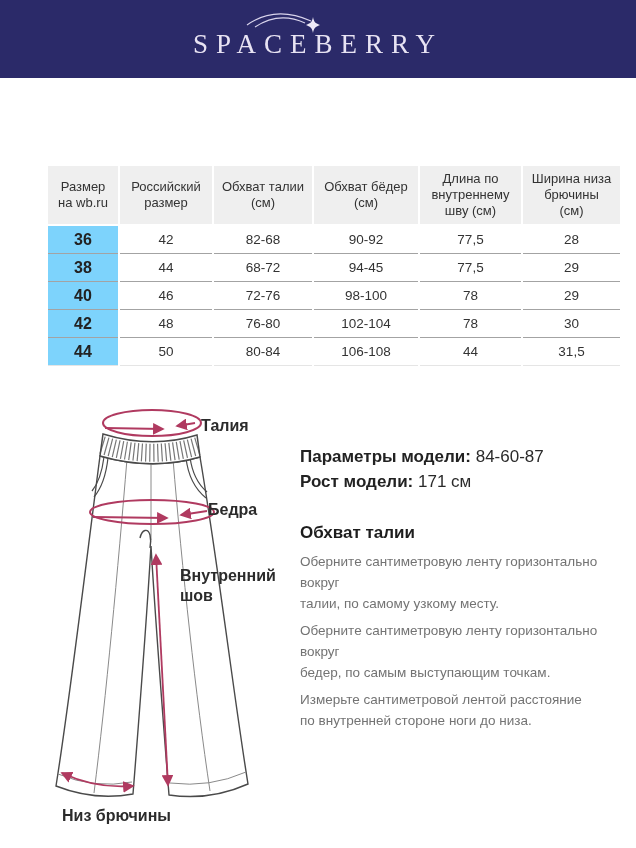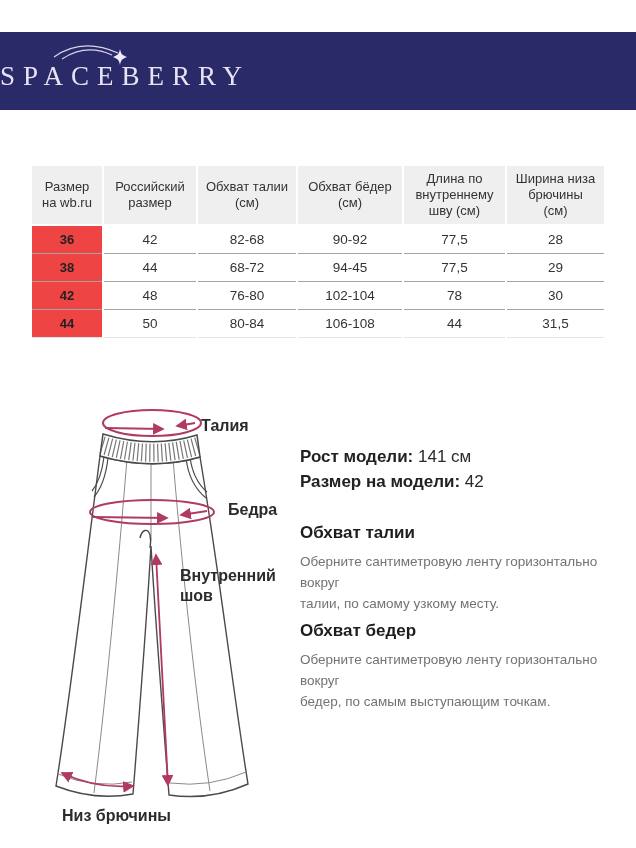--- a/index.html
+++ b/index.html
@@ -1,33 +1,33 @@
 <!DOCTYPE html>
 <html><head>
 <meta charset="utf-8">
 <style>
   html,body{margin:0;padding:0;}
   body{width:636px;height:848px;background:#ffffff;font-family:"Liberation Sans",sans-serif;position:relative;overflow:hidden;}
   
-  .banner{position:absolute;left:0;top:0;width:636px;height:78px;background:#2b2a69;display:flex;align-items:center;margin-top:32px;}
+  .banner{position:absolute;left:0;top:0;width:636px;height:78px;background:#2b2a69;display:flex;align-items:center;justify-content:center;}
   .logo{position:relative;color:#e8e3f3;font-family:"Liberation Serif",serif;font-size:27px;letter-spacing:8px;font-weight:400;padding-top:10px;}
   .comet{position:absolute;left:52px;top:-14px;width:80px;height:36px;}
   
-  .size-table{position:absolute;left:30px;top:166px;width:576px;border-collapse:separate;border-spacing:2px 0;table-layout:fixed;}
+  .size-table{position:absolute;left:46px;top:166px;width:576px;border-collapse:separate;border-spacing:2px 0;table-layout:fixed;}
   .size-table th{background:#efefef;font-weight:400;font-size:13px;line-height:16px;color:#333;text-align:center;vertical-align:middle;height:58px;white-space:pre-line;border-bottom:2px solid #fff;padding:0 2px;}
   .size-table td{background:#fff;font-size:13.5px;color:#333;text-align:center;vertical-align:middle;height:27px;border-top:1px solid #a3a3a3;padding:0 2px;}
   .size-table tr.r0 td{border-top:none;}
   .size-table tr.rlast td{border-bottom:1px solid #e5e5e5;}
-  .size-table td.rowhead{background:#ef4444;font-weight:700;font-size:13px;color:#222;}
+  .size-table td.rowhead{background:#7dd3fc;font-weight:700;font-size:16px;color:#222;}
   
   .diagram{position:absolute;left:30px;top:398px;width:262px;height:448px;}
   .diagram svg{position:absolute;left:0;top:0;}
   .dlabel{position:absolute;font-size:16px;font-weight:600;color:#2b2b2b;line-height:20px;white-space:pre-line;}
   .lbl-waist{left:171px;top:18px;}
-  .lbl-hips{left:198px;top:102px;}
+  .lbl-hips{left:178px;top:102px;}
   .lbl-inseam{left:150px;top:168px;width:118px;}
   .lbl-hem{left:32px;top:408px;}
   
   .info{position:absolute;left:300px;top:444px;width:320px;}
   .info-line{font-size:17px;line-height:25px;color:#222;}
   .info-line .lab{font-weight:700;}
   .info-line .val{font-weight:400;color:#2a2a2a;}
   .sections{margin-top:28px;}
   .section{margin-bottom:6px;}
   .section h3{margin:0 0 7px 0;font-size:17px;line-height:22px;font-weight:700;color:#1d1d1d;}
@@ -82,20 +82,28 @@
       <td>90-92</td>
       <td>77,5</td>
       <td>28</td>
     </tr>
     <tr>
       <td class="rowhead">38</td>
       <td>44</td>
       <td>68-72</td>
       <td>94-45</td>
       <td>77,5</td>
+      <td>29</td>
+    </tr>
+    <tr>
+      <td class="rowhead">40</td>
+      <td>46</td>
+      <td>72-76</td>
+      <td>98-100</td>
+      <td>78</td>
       <td>29</td>
     </tr>
     <tr>
       <td class="rowhead">42</td>
       <td>48</td>
       <td>76-80</td>
       <td>102-104</td>
       <td>78</td>
       <td>30</td>
     </tr>
@@ -155,35 +163,36 @@
   </svg>
   <div class="dlabel lbl-waist">Талия</div>
   <div class="dlabel lbl-hips">Бедра</div>
   <div class="dlabel lbl-inseam">Внутренний
 шов</div>
   <div class="dlabel lbl-hem">Низ брючины</div>
 </div>
 
 <div class="info">
   <div class="info-line">
-    <span class="lab">Рост модели:</span>
-    <span class="val">141 см</span>
+    <span class="lab">Параметры модели:</span>
+    <span class="val">84-60-87</span>
   </div>
   <div class="info-line">
-    <span class="lab">Размер на модели:</span>
-    <span class="val">42</span>
+    <span class="lab">Рост модели:</span>
+    <span class="val">171 см</span>
   </div>
 
   <div class="sections">
     <div class="section">
       <h3>Обхват талии</h3>
       <p>Оберните сантиметровую ленту горизонтально вокруг
 талии, по самому узкому месту.</p>
     </div>
     <div class="section">
-      <h3>Обхват бедер</h3>
       <p>Оберните сантиметровую ленту горизонтально вокруг
 бедер, по самым выступающим точкам.</p>
     </div>
     <div class="section">
+      <p>Измерьте сантиметровой лентой расстояние
+по внутренней стороне ноги до низа.</p>
     </div>
   </div>
 </div>
 
 </body></html>

